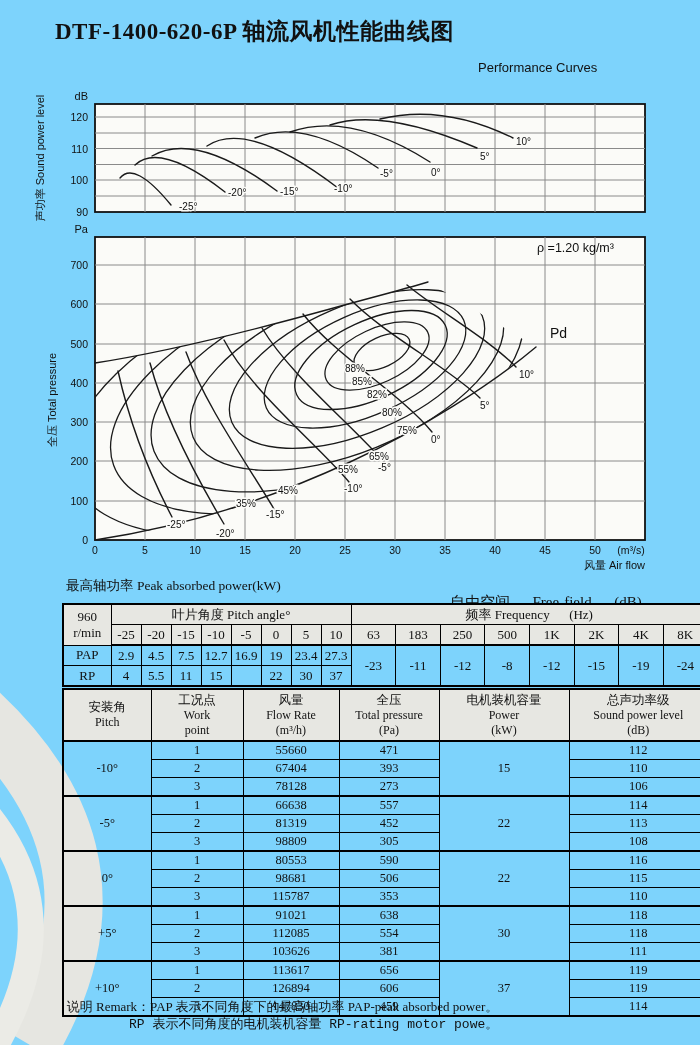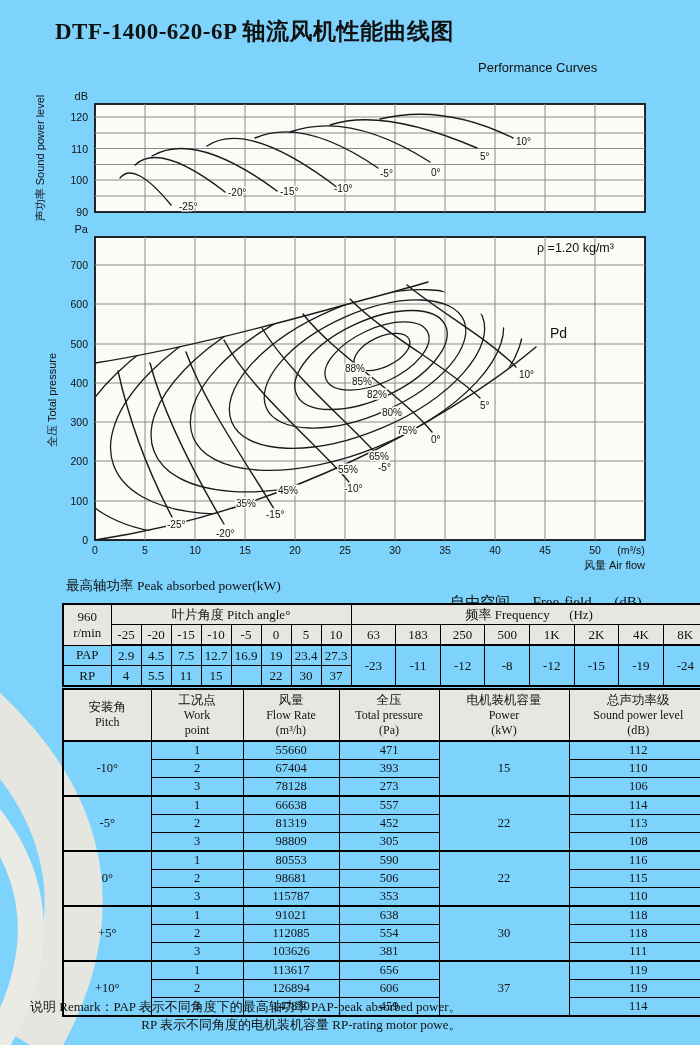--- a/index.html
+++ b/index.html
@@ -25,21 +25,21 @@
   td,th{border:1px solid #000;text-align:center;vertical-align:middle;padding:0;font-weight:normal;}
   #table1 td,#table1 th{height:19px;}
   #table2 tbody td{height:17px;}
   #table2 thead th{height:50px;line-height:1.2;}
   table{border:2px solid #000;margin-left:32px;}
   .hrow th{background:#e7e7e2;}
   .thick-bottom td,.thick-bottom th{border-bottom:2px solid #000;}
   tr.group-start td{border-top:2px solid #000;}
   .hd-en{font-size:12px;}
   #remark{top:998px;left:30px;font-size:13px;line-height:1.35;text-align:right;}
-  #remark .l2{margin-left:99px;}
+  #remark .l2{margin-left:99px;font-family:Liberation Mono, monospace;}
   #watermark{left:0;top:620px;pointer-events:none;}
 </style>
 </head>
 <body>
 
 <div id="page">
 
   <svg id="watermark" class="abs" width="260" height="425" viewBox="0 0 260 425">
     <path d="M-60,60 Q150,220 30,425" fill="none" stroke="#e6e6e1" stroke-width="58"></path>
     <path d="M-70,140 Q90,260 -4,425" fill="none" stroke="#ebebe6" stroke-width="26"></path>

